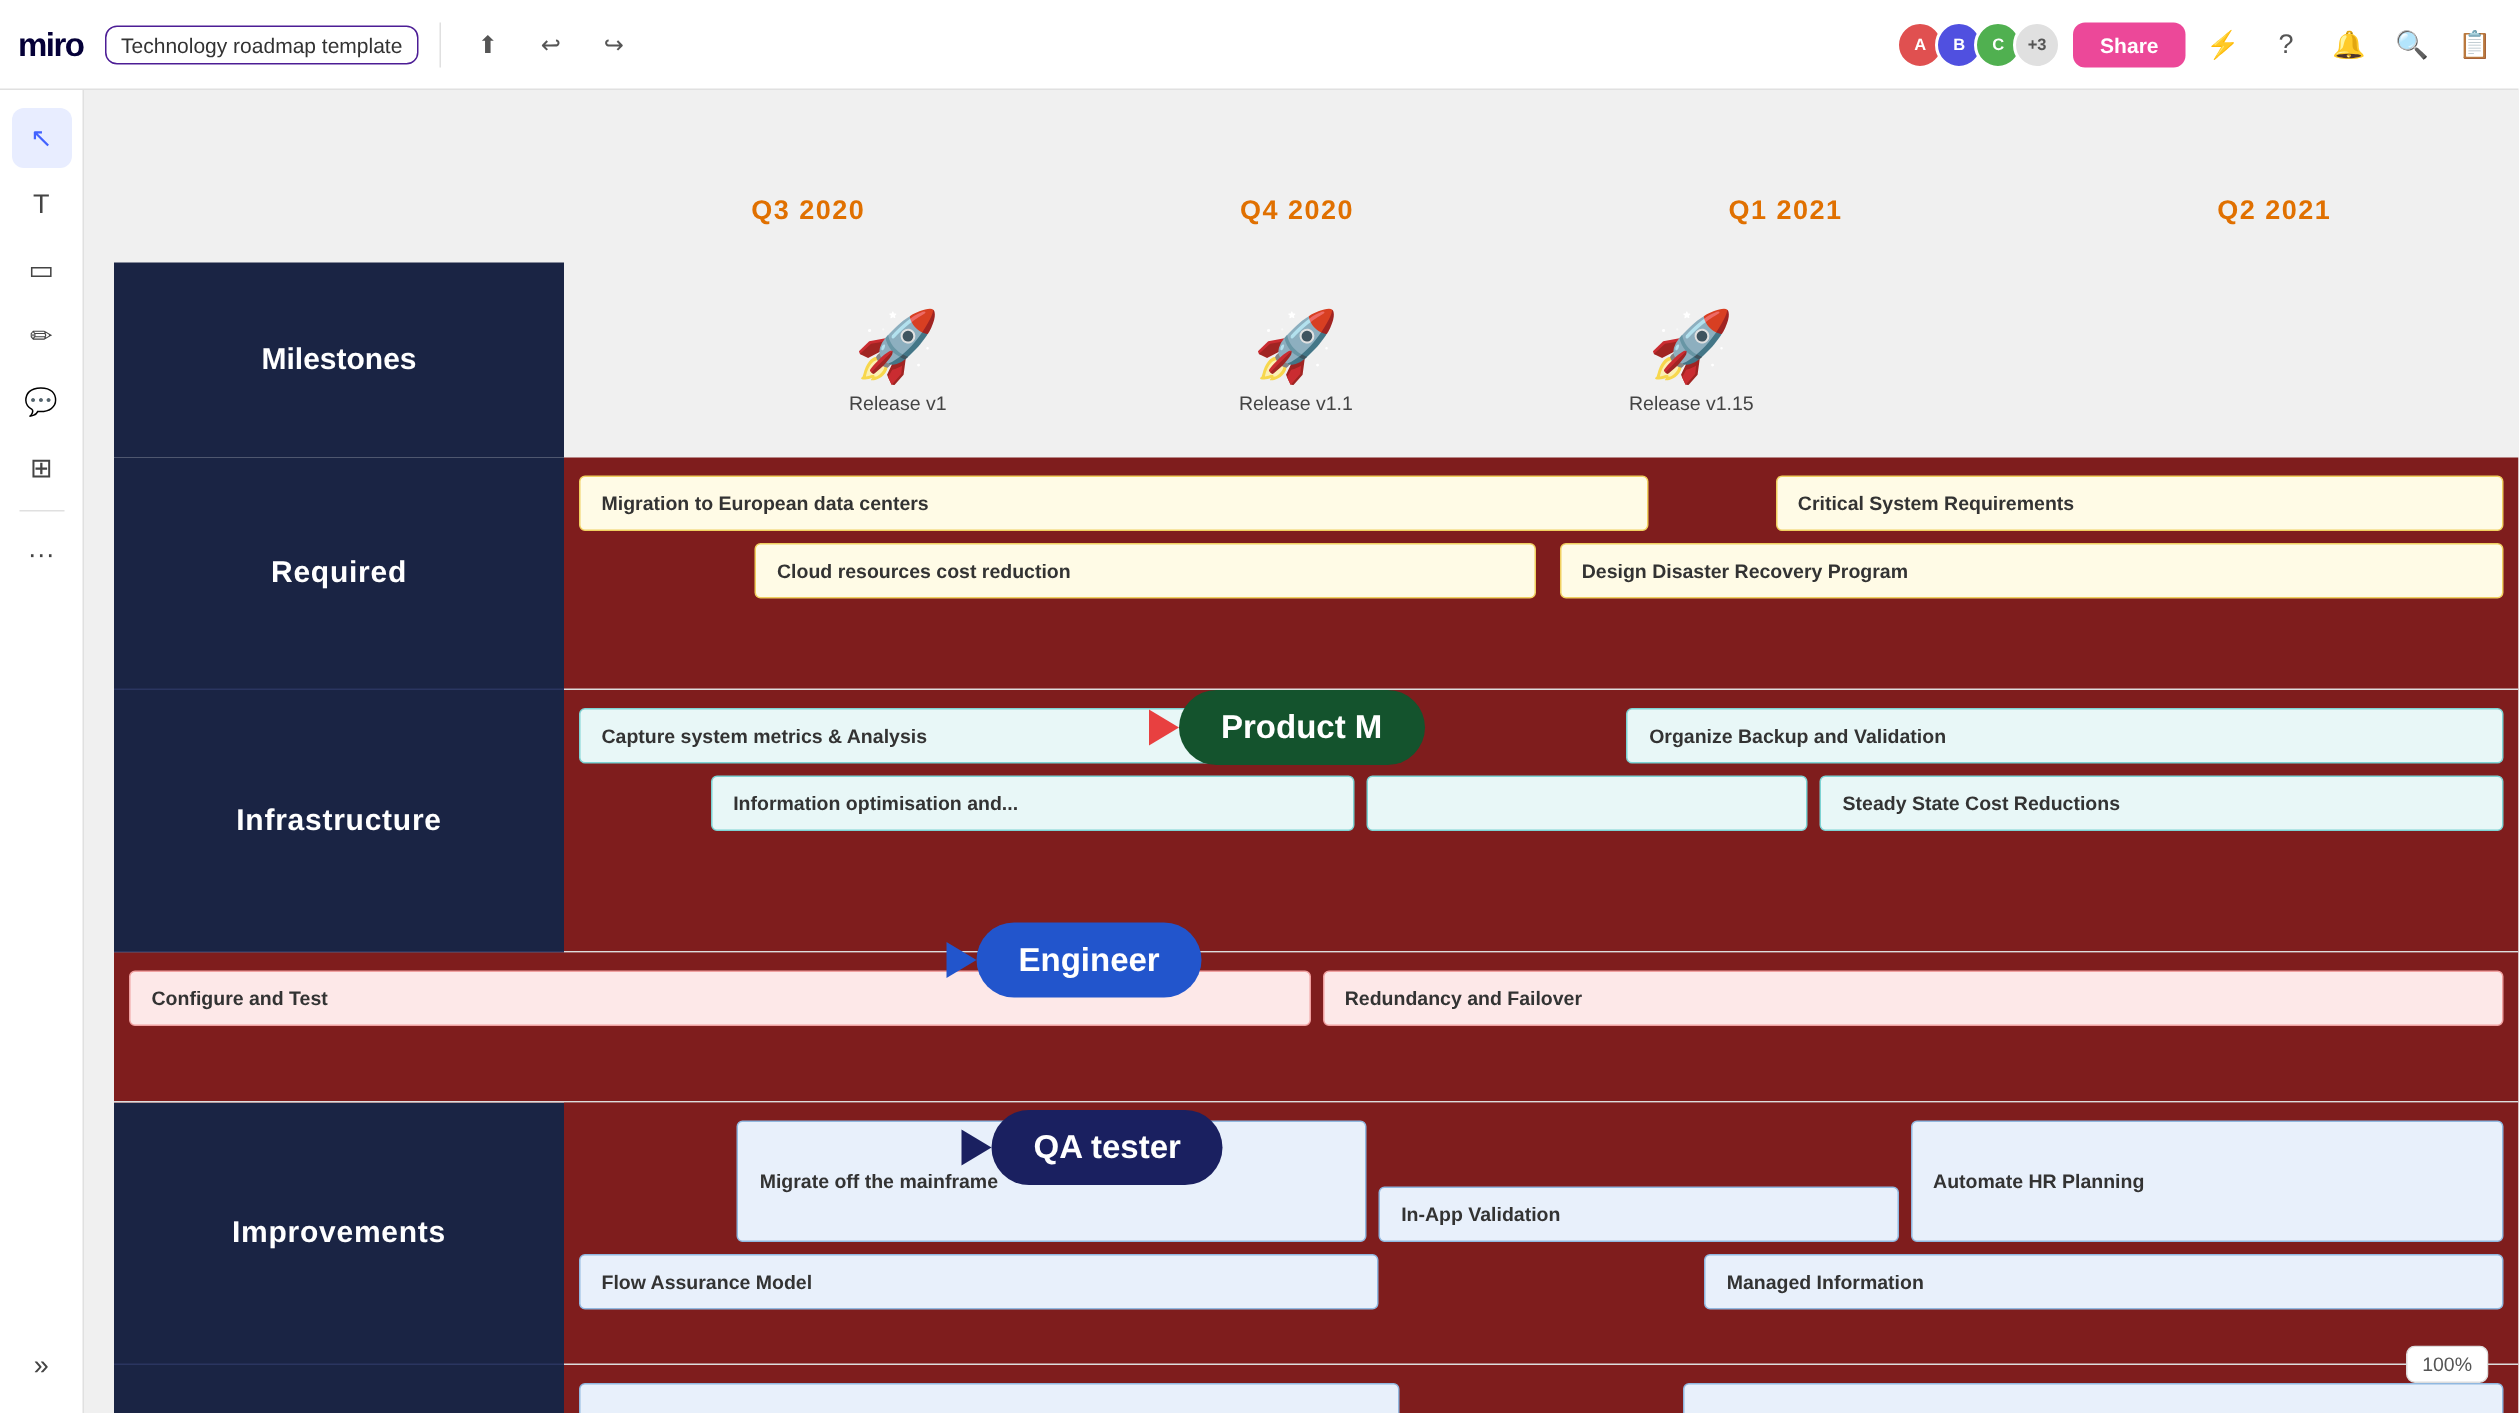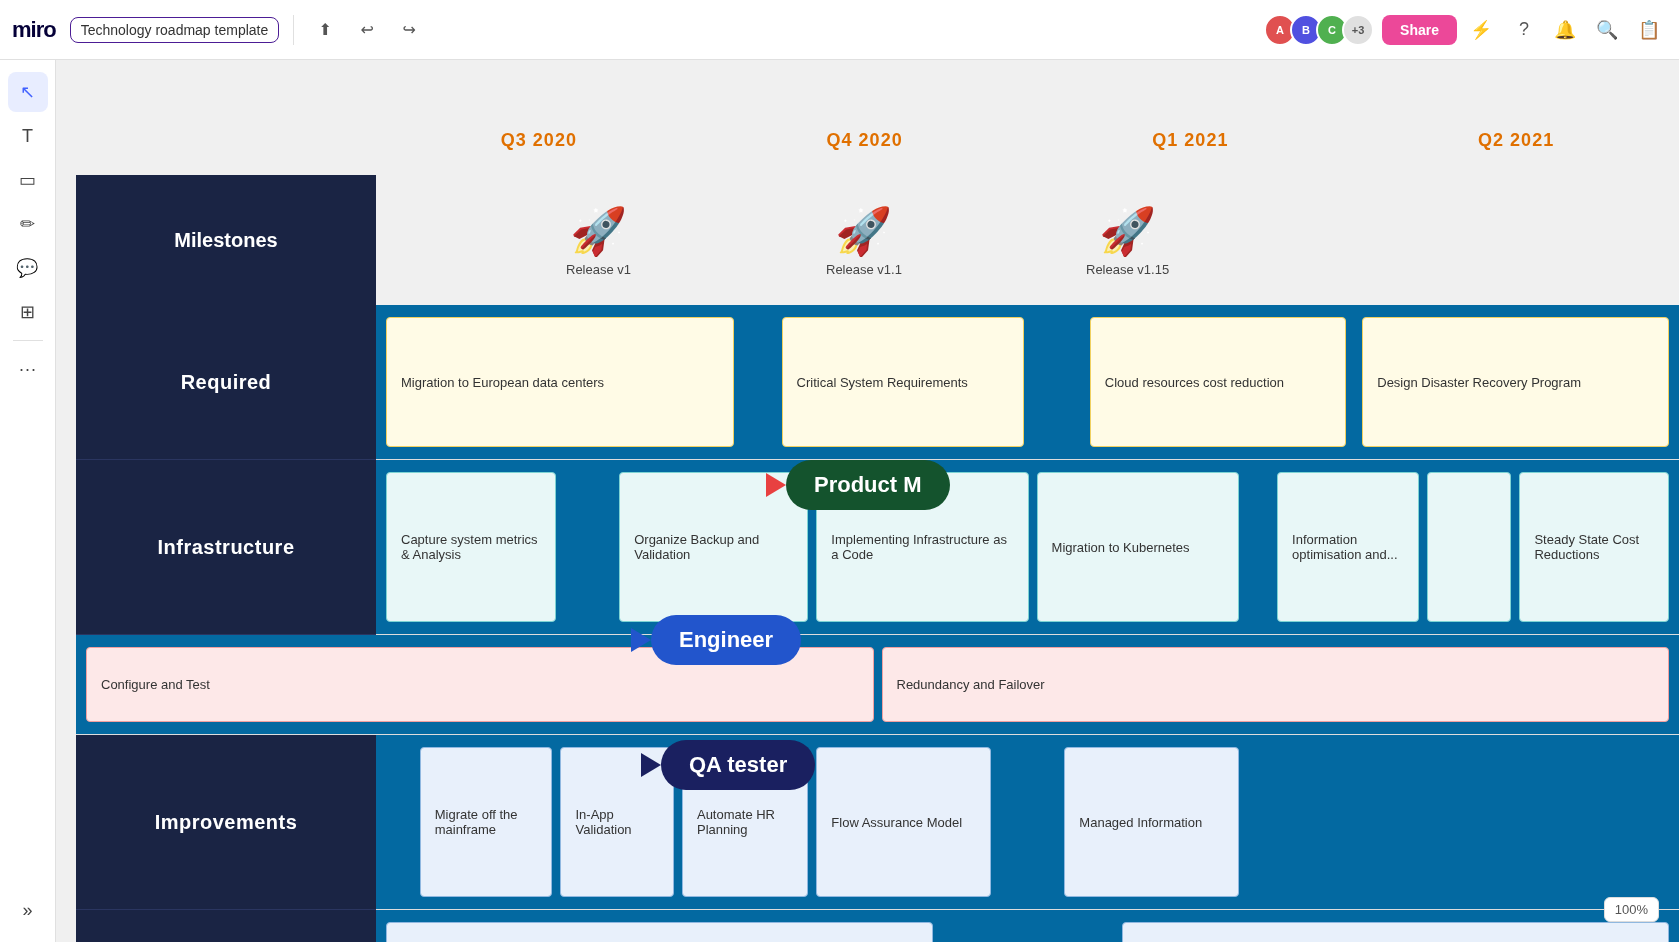--- a/index.html
+++ b/index.html
@@ -93,23 +93,24 @@
       display: flex; align-items: stretch;
     }
     .cat-label {
       width: 300px; min-width: 300px;
       background: #1a2444; color: #fff;
       display: flex; align-items: center; justify-content: center;
       font-size: 20px; font-weight: 600; letter-spacing: 0.5px;
       border-bottom: 1px solid #2a3560;
     }
     .cat-content {
-      flex: 1; background: #0369a1; border-bottom: 1px solid #ddd;
-      padding: 12px 10px; display: flex; flex-direction: row; gap: 8px;
+      flex: 1; background: #7f1d1d; border-bottom: 1px solid #ddd;
+      padding: 12px 10px; display: flex; flex-direction: column; gap: 8px;
       position: relative;
+      font-weight: bold;
     }
 
     
     .milestone-row { display: flex; }
     .milestone-label {
       width: 300px; min-width: 300px; height: 130px;
       background: #1a2444; color: #fff;
       display: flex; align-items: center; justify-content: center;
       font-size: 20px; font-weight: 600;
     }
@@ -279,28 +280,20 @@
           <div class="card-row">
             <div class="card card-teal" style="flex:1.5;">
               <span>Capture system metrics &amp; Analysis</span>
             </div>
             <div style="flex:0.5;"></div>
             <div class="card card-teal" style="flex:1.7;">
               <span>Organize Backup and Validation</span>
             </div>
           </div>
           <div class="card-row">
-            <div class="card card-teal" style="flex:1.8;">
-              <span>Implementing Infrastructure as a Code</span>
-            </div>
-            <div class="card card-teal" style="flex:1.7;">
-              <span>Migration to Kubernetes</span>
-            </div>
-          </div>
-          <div class="card-row">
             <div style="flex:0.3;"></div>
             <div class="card card-teal" style="flex:1.5;">
               <span>Information optimisation and...</span>
             </div>
             <div style="flex:1.1; border:1.5px solid #7dd3d3; background:#e8f7f7; border-radius:4px;"></div>
             <div class="card card-teal" style="flex:1.6;">
               <span>Steady State Cost Reductions</span>
             </div>
           </div>
         </div>
@@ -320,21 +313,21 @@
       </div>
 
       <div class="cat-row">
         <div class="cat-label" style="height:175px;">Improvements</div>
         <div class="cat-content" style="height:175px;">
           <div class="card-row">
             <div style="flex:0.4;"></div>
             <div class="card card-blue" style="flex:1.6;">
               <span>Migrate off the mainframe</span>
             </div>
-            <div class="card card-blue" style="flex:1.3;">
+            <div class="card card-blue" style="flex:1.3;margin-top:44px;">
               <span>In-App Validation</span>
             </div>
             <div class="card card-blue" style="flex:1.5;">
               <span>Automate HR Planning</span>
             </div>
           </div>
           <div class="card-row">
             <div class="card card-blue" style="flex:1.5;">
               <span>Flow Assurance Model</span>
             </div>

